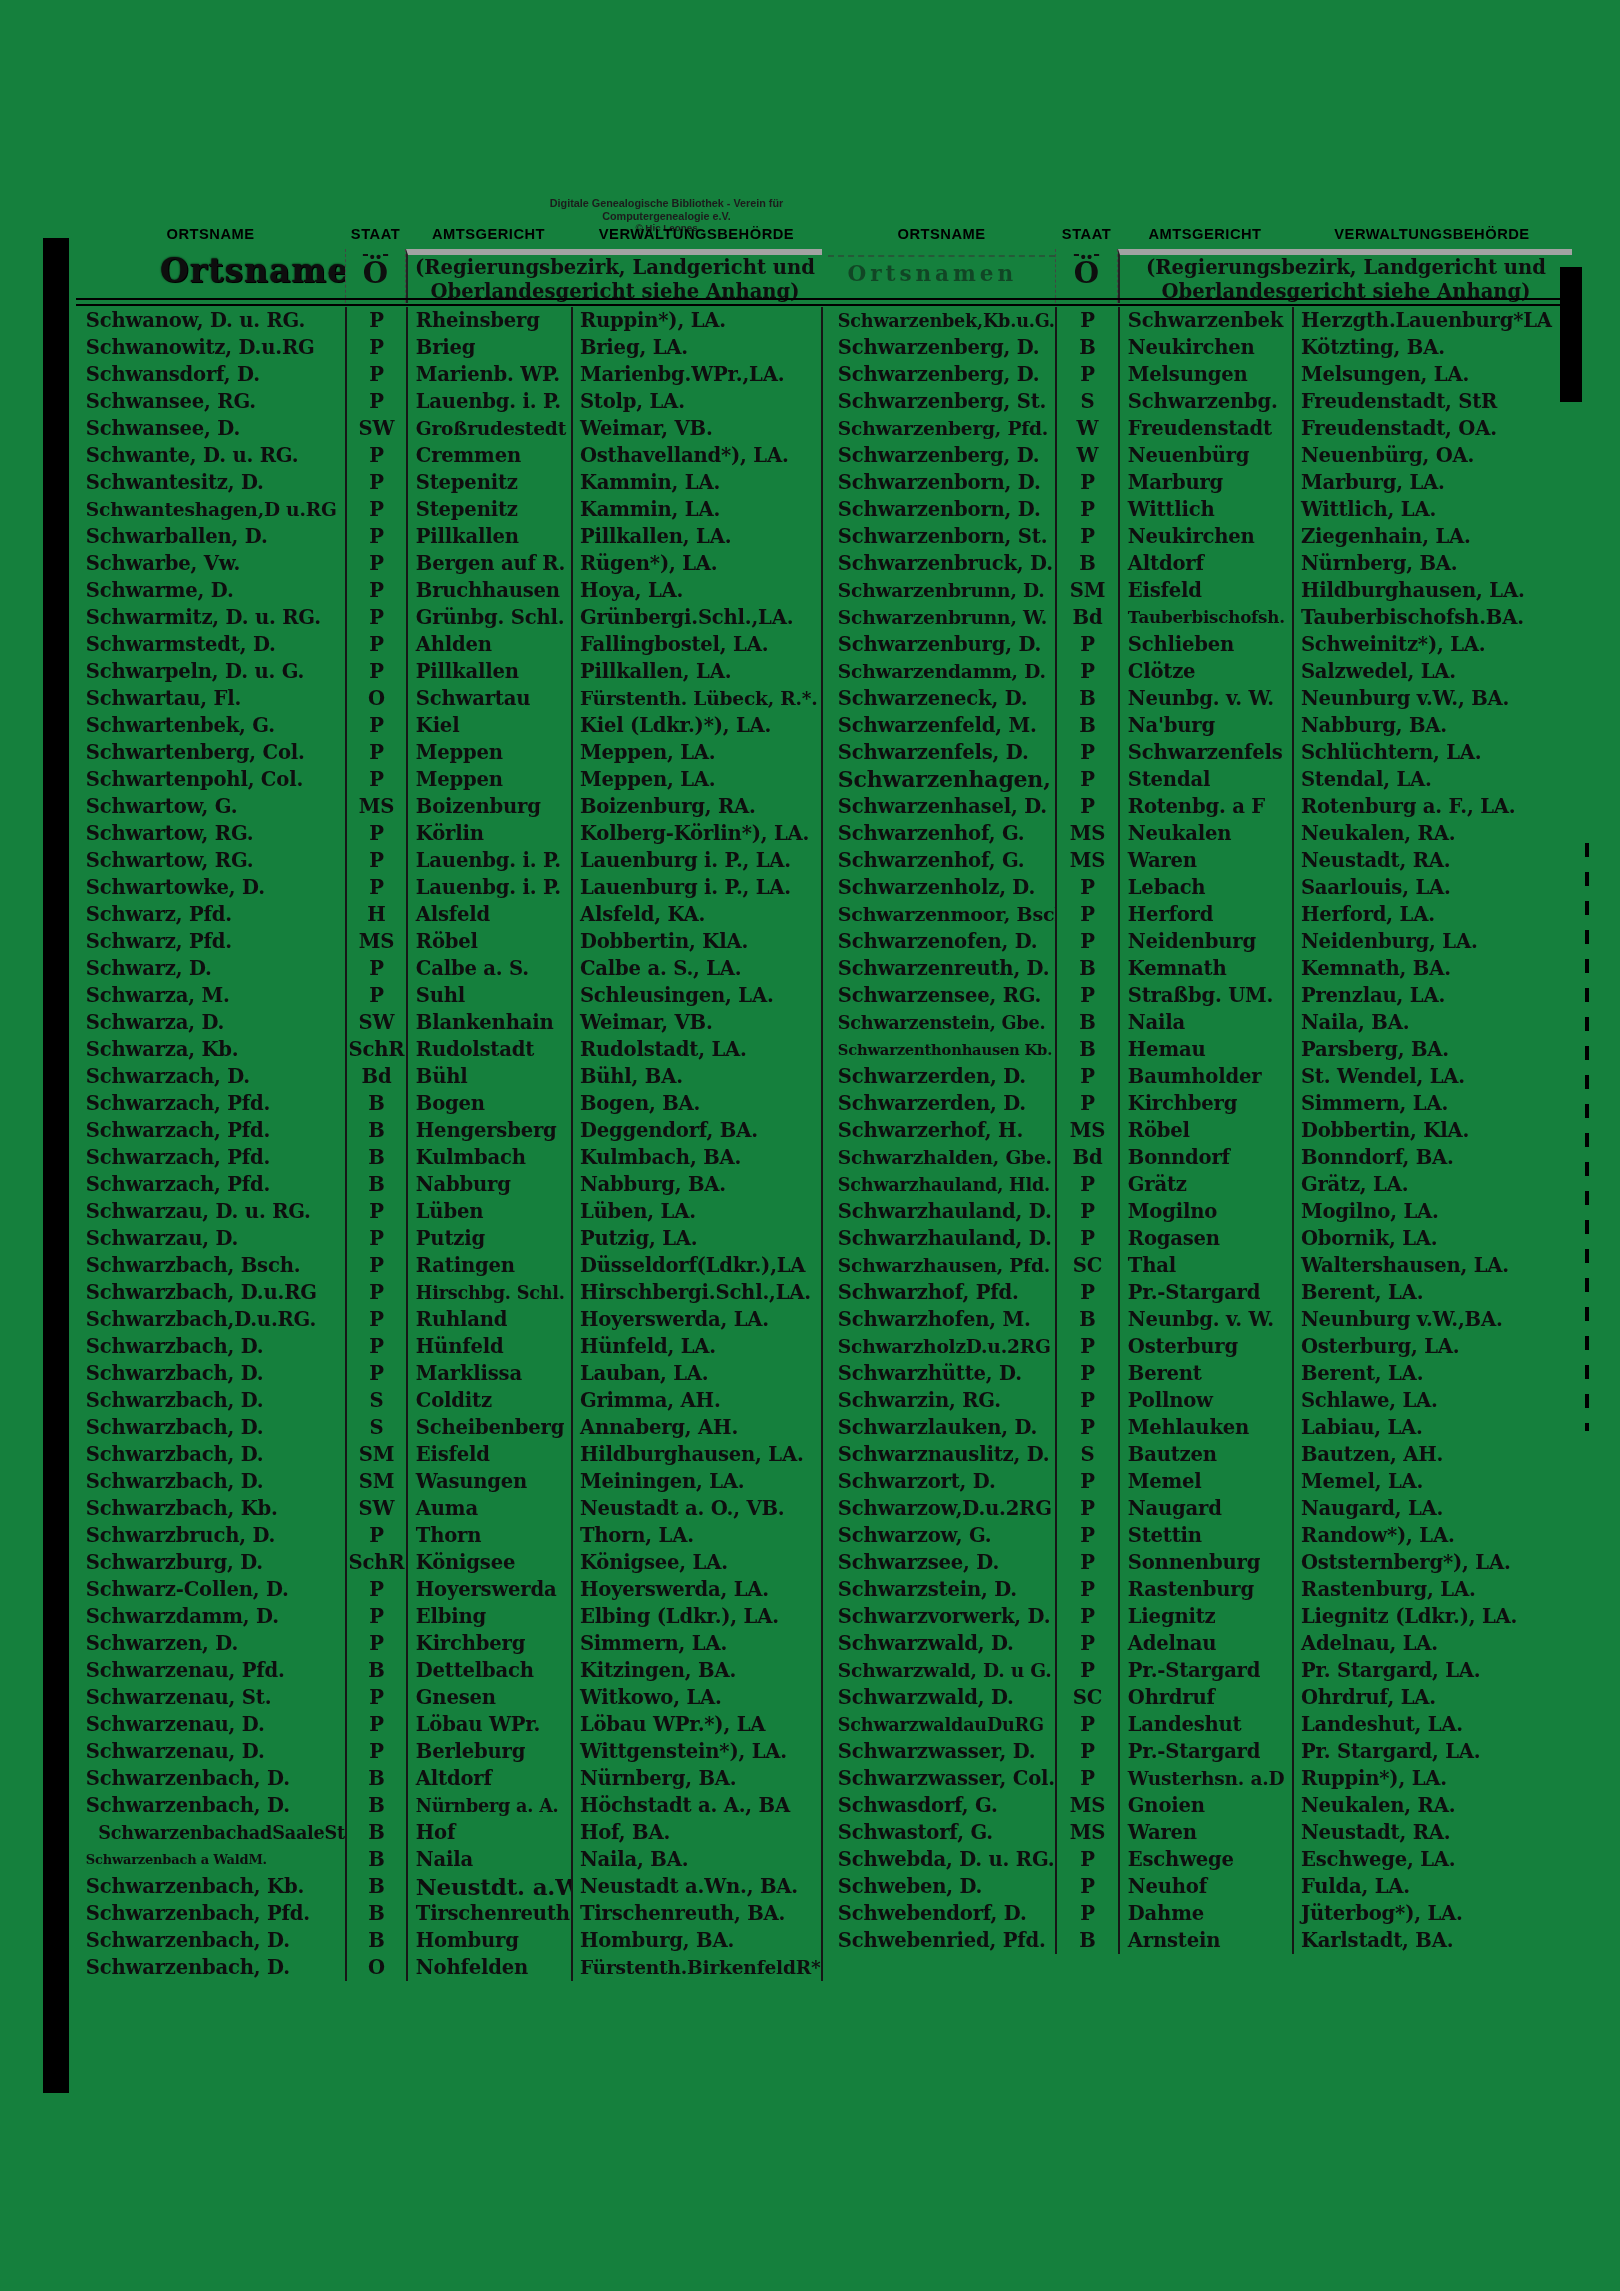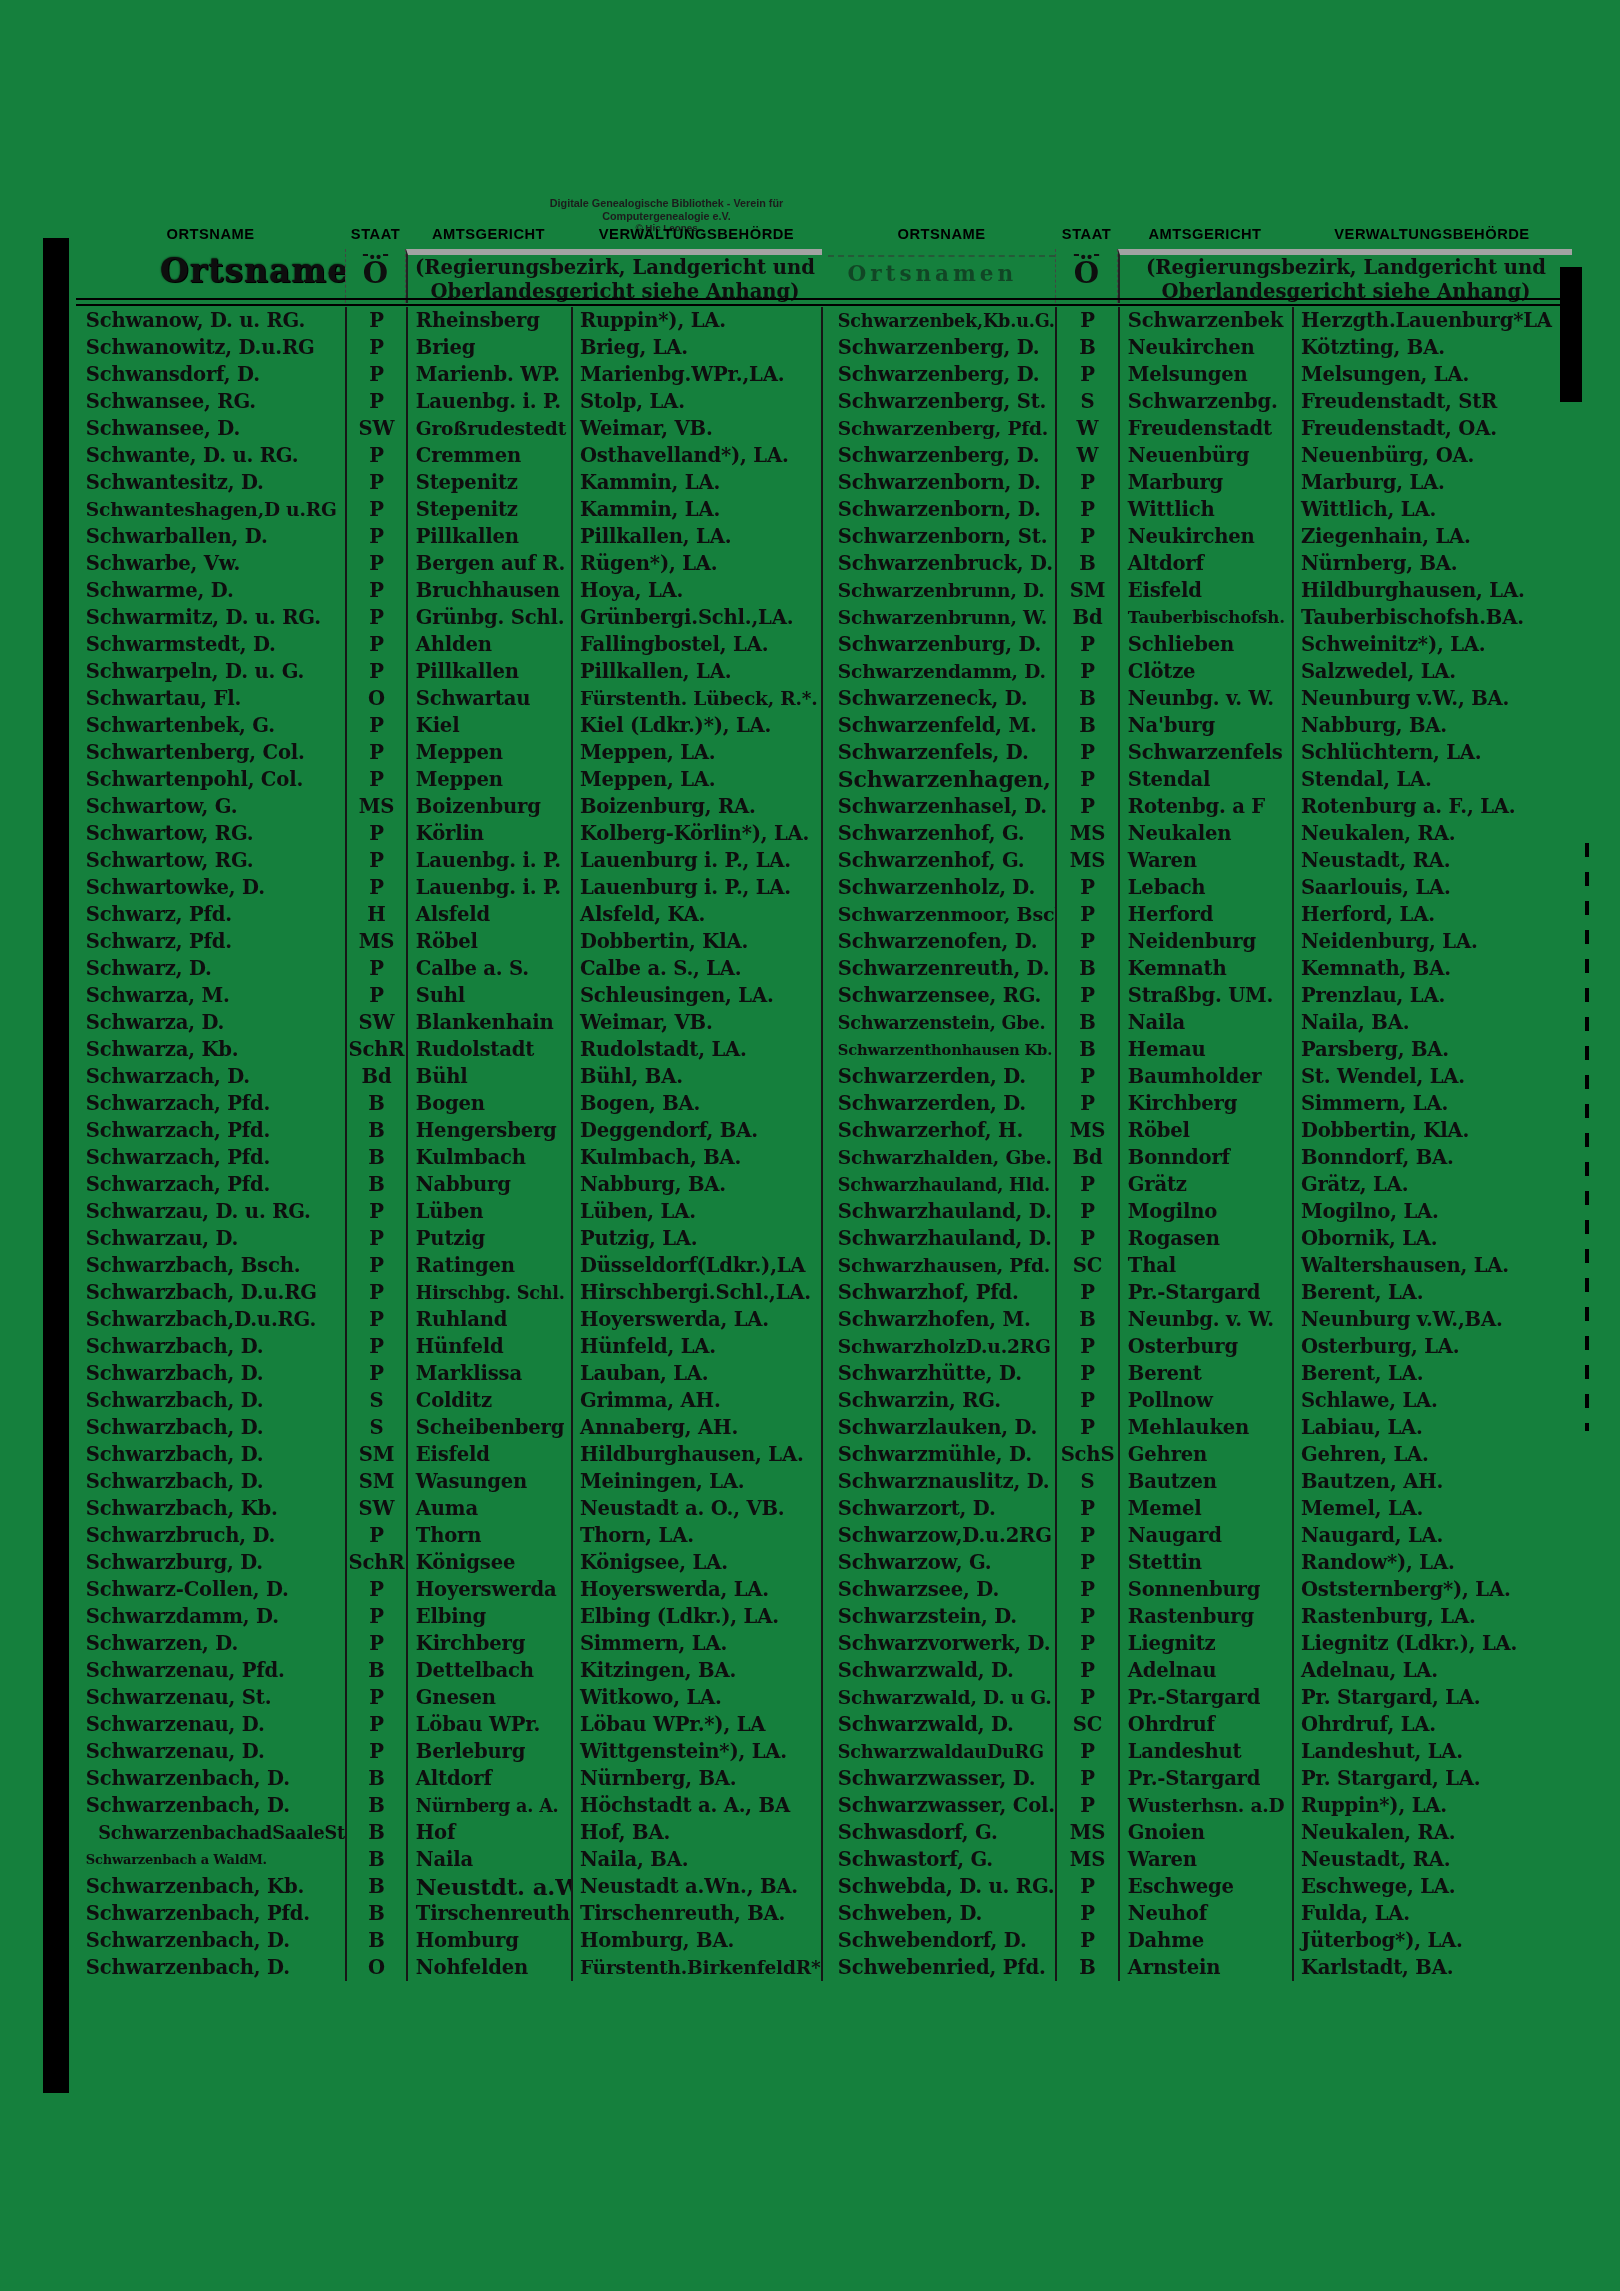--- a/index.html
+++ b/index.html
@@ -712,26 +712,20 @@
         <div class="c2">Pollnow</div>
         <div class="c3">Schlawe, LA.</div>
       </div>
       <div class="row gr">
         <div class="c0">Schwarzlauken, D.</div>
         <div class="c1">P</div>
         <div class="c2">Mehlauken</div>
         <div class="c3">Labiau, LA.</div>
       </div>
       <div class="row gr">
-        <div class="c0">Schwarzmühle, D.</div>
-        <div class="c1">SchS</div>
-        <div class="c2">Gehren</div>
-        <div class="c3">Gehren, LA.</div>
-      </div>
-      <div class="row gr">
         <div class="c0">Schwarznauslitz, D.</div>
         <div class="c1">S</div>
         <div class="c2">Bautzen</div>
         <div class="c3">Bautzen, AH.</div>
       </div>
       <div class="row gr">
         <div class="c0">Schwarzort, D.</div>
         <div class="c1">P</div>
         <div class="c2">Memel</div>
         <div class="c3">Memel, LA.</div>

